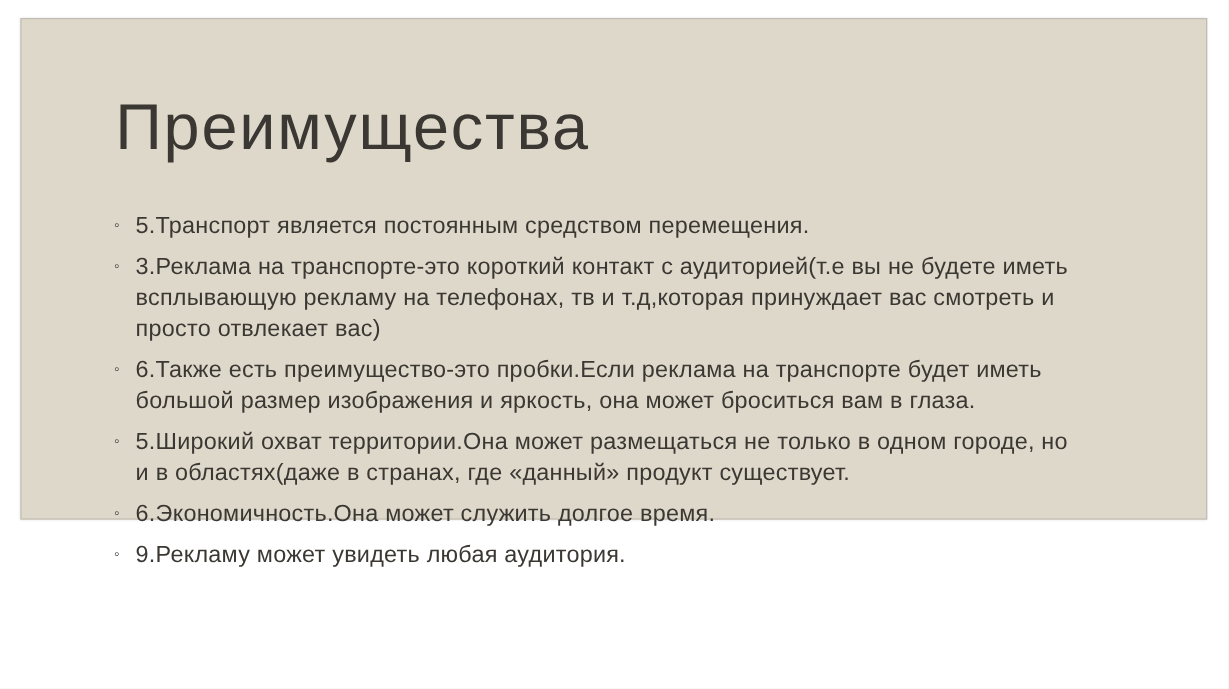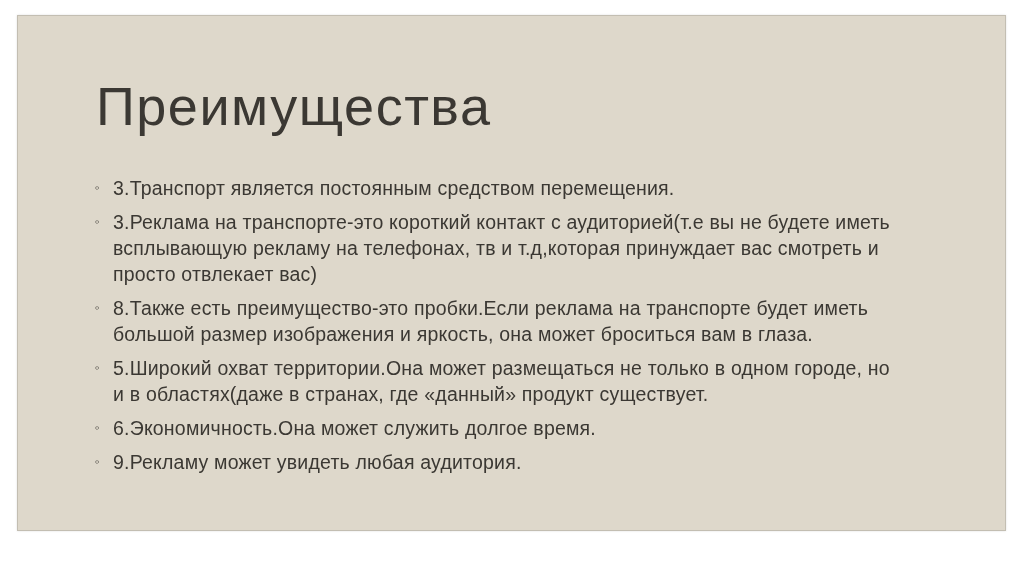--- a/index.html
+++ b/index.html
@@ -11,21 +11,21 @@
   *{margin:0;padding:0;box-sizing:border-box;}
   html,body{width:1024px;height:574px;overflow:hidden;}
   body{
     background:var(--page-bg);
     font-family:"Liberation Sans","DejaVu Sans",sans-serif;
     color:var(--text-color);
   }
   .slide{
     position:absolute;
     left:17px; top:15px;
-    width:989px; height:516px;
+    width:989px; height:418px;
     background:var(--slide-bg);
     border:1px solid var(--edge-color);
     box-shadow:0 0 2px rgba(0,0,0,0.12);
   }
   .slide-title{
     position:absolute;
     left:78px; top:58px;
     font-size:54px;
     font-weight:400;
     letter-spacing:1.5px;
@@ -57,29 +57,29 @@
   }
 </style>
 </head>
 <body>
 
 <div class="slide">
   <h1 class="slide-title">Преимущества</h1>
   <ul class="bullet-list" id="bullet-list">
       <li class="bullet-item">
         <span class="bullet-marker">◦</span>
-        <span class="bullet-text">3.Транспорт является постоянным средством перемещения.</span>
+        <span class="bullet-text">5.Транспорт является постоянным средством перемещения.</span>
       </li>
       <li class="bullet-item">
         <span class="bullet-marker">◦</span>
         <span class="bullet-text">3.Реклама на транспорте-это короткий контакт с аудиторией(т.е вы не будете иметь всплывающую рекламу на телефонах, тв и т.д,которая принуждает вас смотреть и просто отвлекает вас)</span>
       </li>
       <li class="bullet-item">
         <span class="bullet-marker">◦</span>
-        <span class="bullet-text">8.Также есть преимущество-это пробки.Если реклама на транспорте будет иметь большой размер изображения и яркость, она может броситься вам в глаза.</span>
+        <span class="bullet-text">6.Также есть преимущество-это пробки.Если реклама на транспорте будет иметь большой размер изображения и яркость, она может броситься вам в глаза.</span>
       </li>
       <li class="bullet-item">
         <span class="bullet-marker">◦</span>
         <span class="bullet-text">5.Широкий охват территории.Она может размещаться не только в одном городе, но и в областях(даже в странах, где «данный» продукт существует.</span>
       </li>
       <li class="bullet-item">
         <span class="bullet-marker">◦</span>
         <span class="bullet-text">6.Экономичность.Она может служить долгое время.</span>
       </li>
       <li class="bullet-item">

